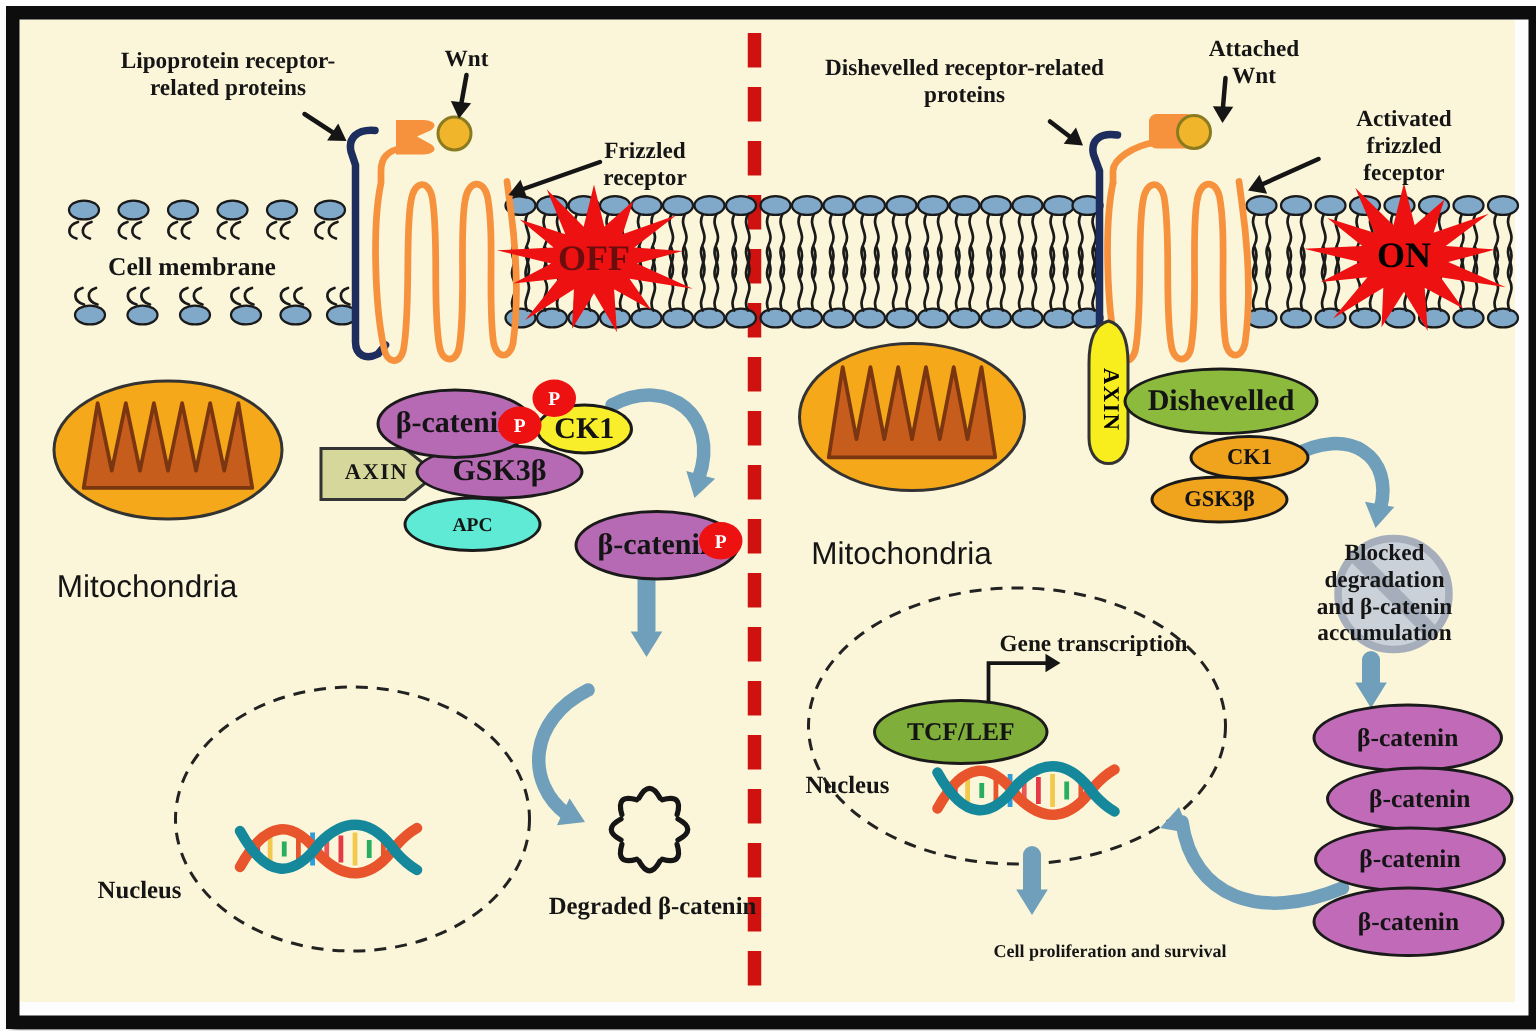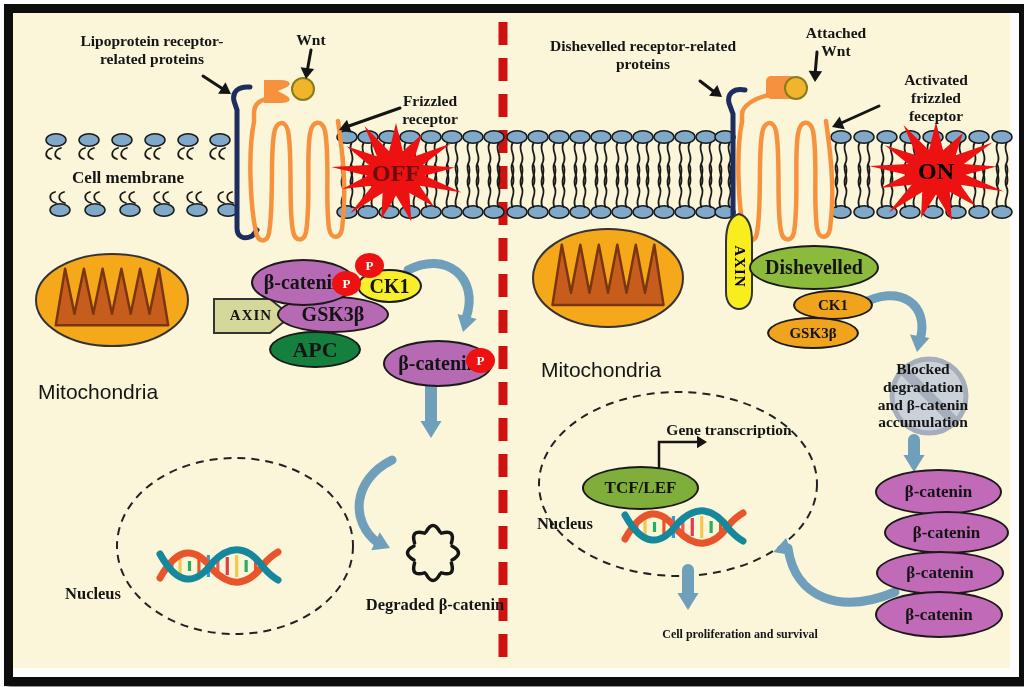--- a/index.html
+++ b/index.html
@@ -348,21 +348,21 @@
   <div class="lbl" style="left:430px;top:110px;">Frizzled
 receptor</div>
   <div class="lbl" style="left:128px;top:178px;font-size:17px;">Cell membrane</div>
   <div class="lbl" style="left:396px;top:174px;font-size:24px;color:#6b0d0d;text-align:right;">OFF</div>
   <div class="lbl sans" style="left:98px;top:360px;">Mitochondria</div>
   <div class="lbl" style="left:435px;top:605px;font-size:16.5px;">Degraded β-catenin</div>
   <div class="lbl" style="left:93px;top:594px;font-size:16.5px;">Nucleus</div>
 
   <div class="oval" style="left: 251px; top: 259px; width: 105px; height: 47px; z-index: 23; background: rgb(183, 106, 180);">β-catenin</div>
   <div class="oval" style="left: 277px; top: 296px; width: 112px; height: 37px; z-index: 22; background: rgb(183, 106, 180);">GSK3β</div>
-  <div class="oval" style="left: 269px; top: 331px; width: 92px; height: 37px; z-index: 21; font-size: 22px; background: #15803d;">APC</div>
+  <div class="oval" style="left: 269px; top: 331px; width: 92px; height: 37px; z-index: 21; font-size: 13px; background: #5eead4;">APC</div>
   <div class="oval" style="left: 357px; top: 269px; width: 65px; height: 34px; z-index: 22; background: rgb(248, 238, 42);">CK1</div>
   <div class="lbl" style="left:251px;top:316px;z-index:22;font-size:15px;letter-spacing:1px;">AXIN</div>
   <div class="pball" style="left: 332px; top: 271px; width: 29px; height: 25px; background: rgb(238, 17, 17);">P</div>
   <div class="pball" style="left: 355px; top: 253px; width: 29px; height: 25px; background: rgb(238, 17, 17);">P</div>
   <div class="oval" style="left: 383px; top: 340px; width: 110px; height: 47px; z-index: 21; background: rgb(183, 106, 180);">β-catenin</div>
   <div class="pball" style="left: 466px; top: 348px; width: 29px; height: 25px; z-index: 22; background: rgb(238, 17, 17);">P</div>
 
   <div class="lbl" style="left:643px;top:55px;">Dishevelled receptor-related
 proteins</div>
   <div class="lbl" style="left:836px;top:42px;">Attached

